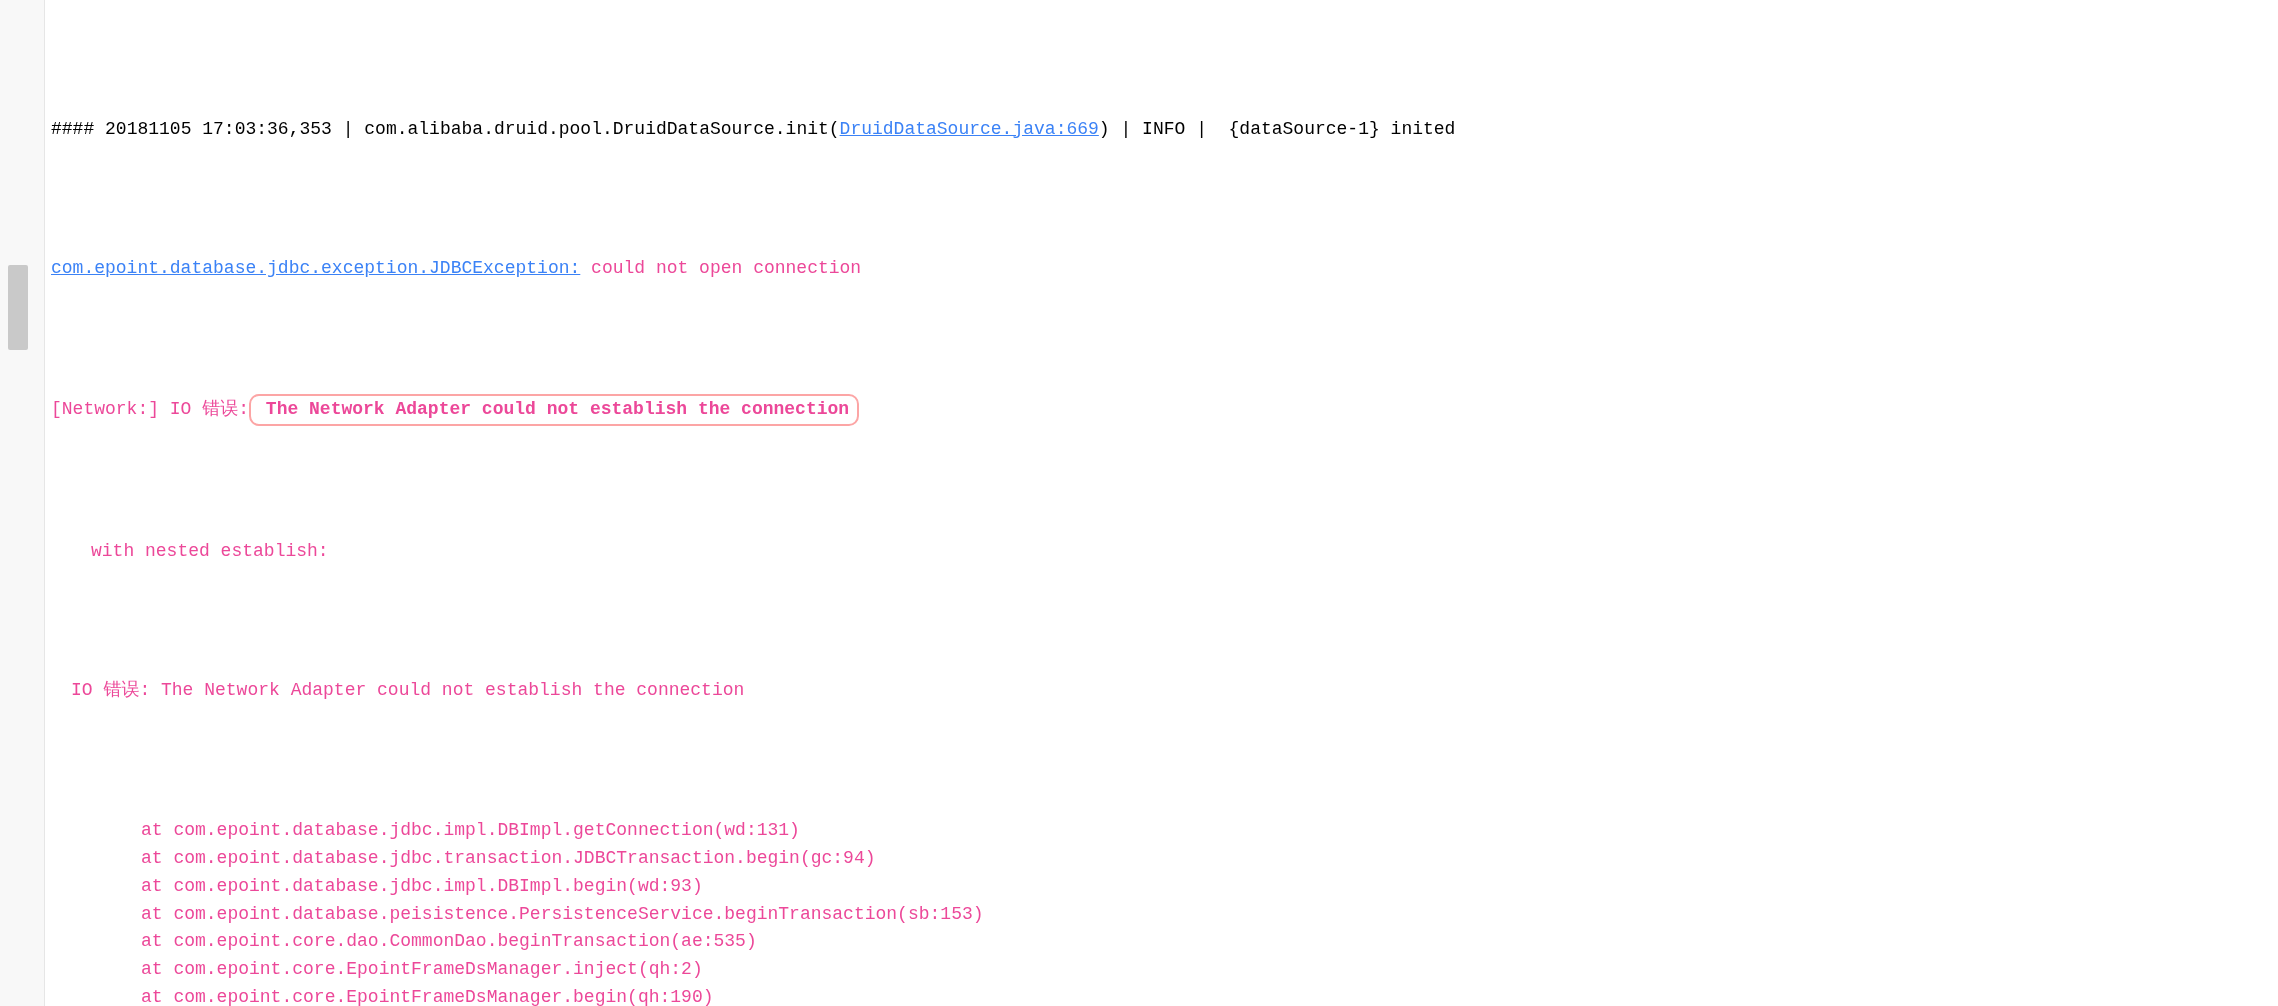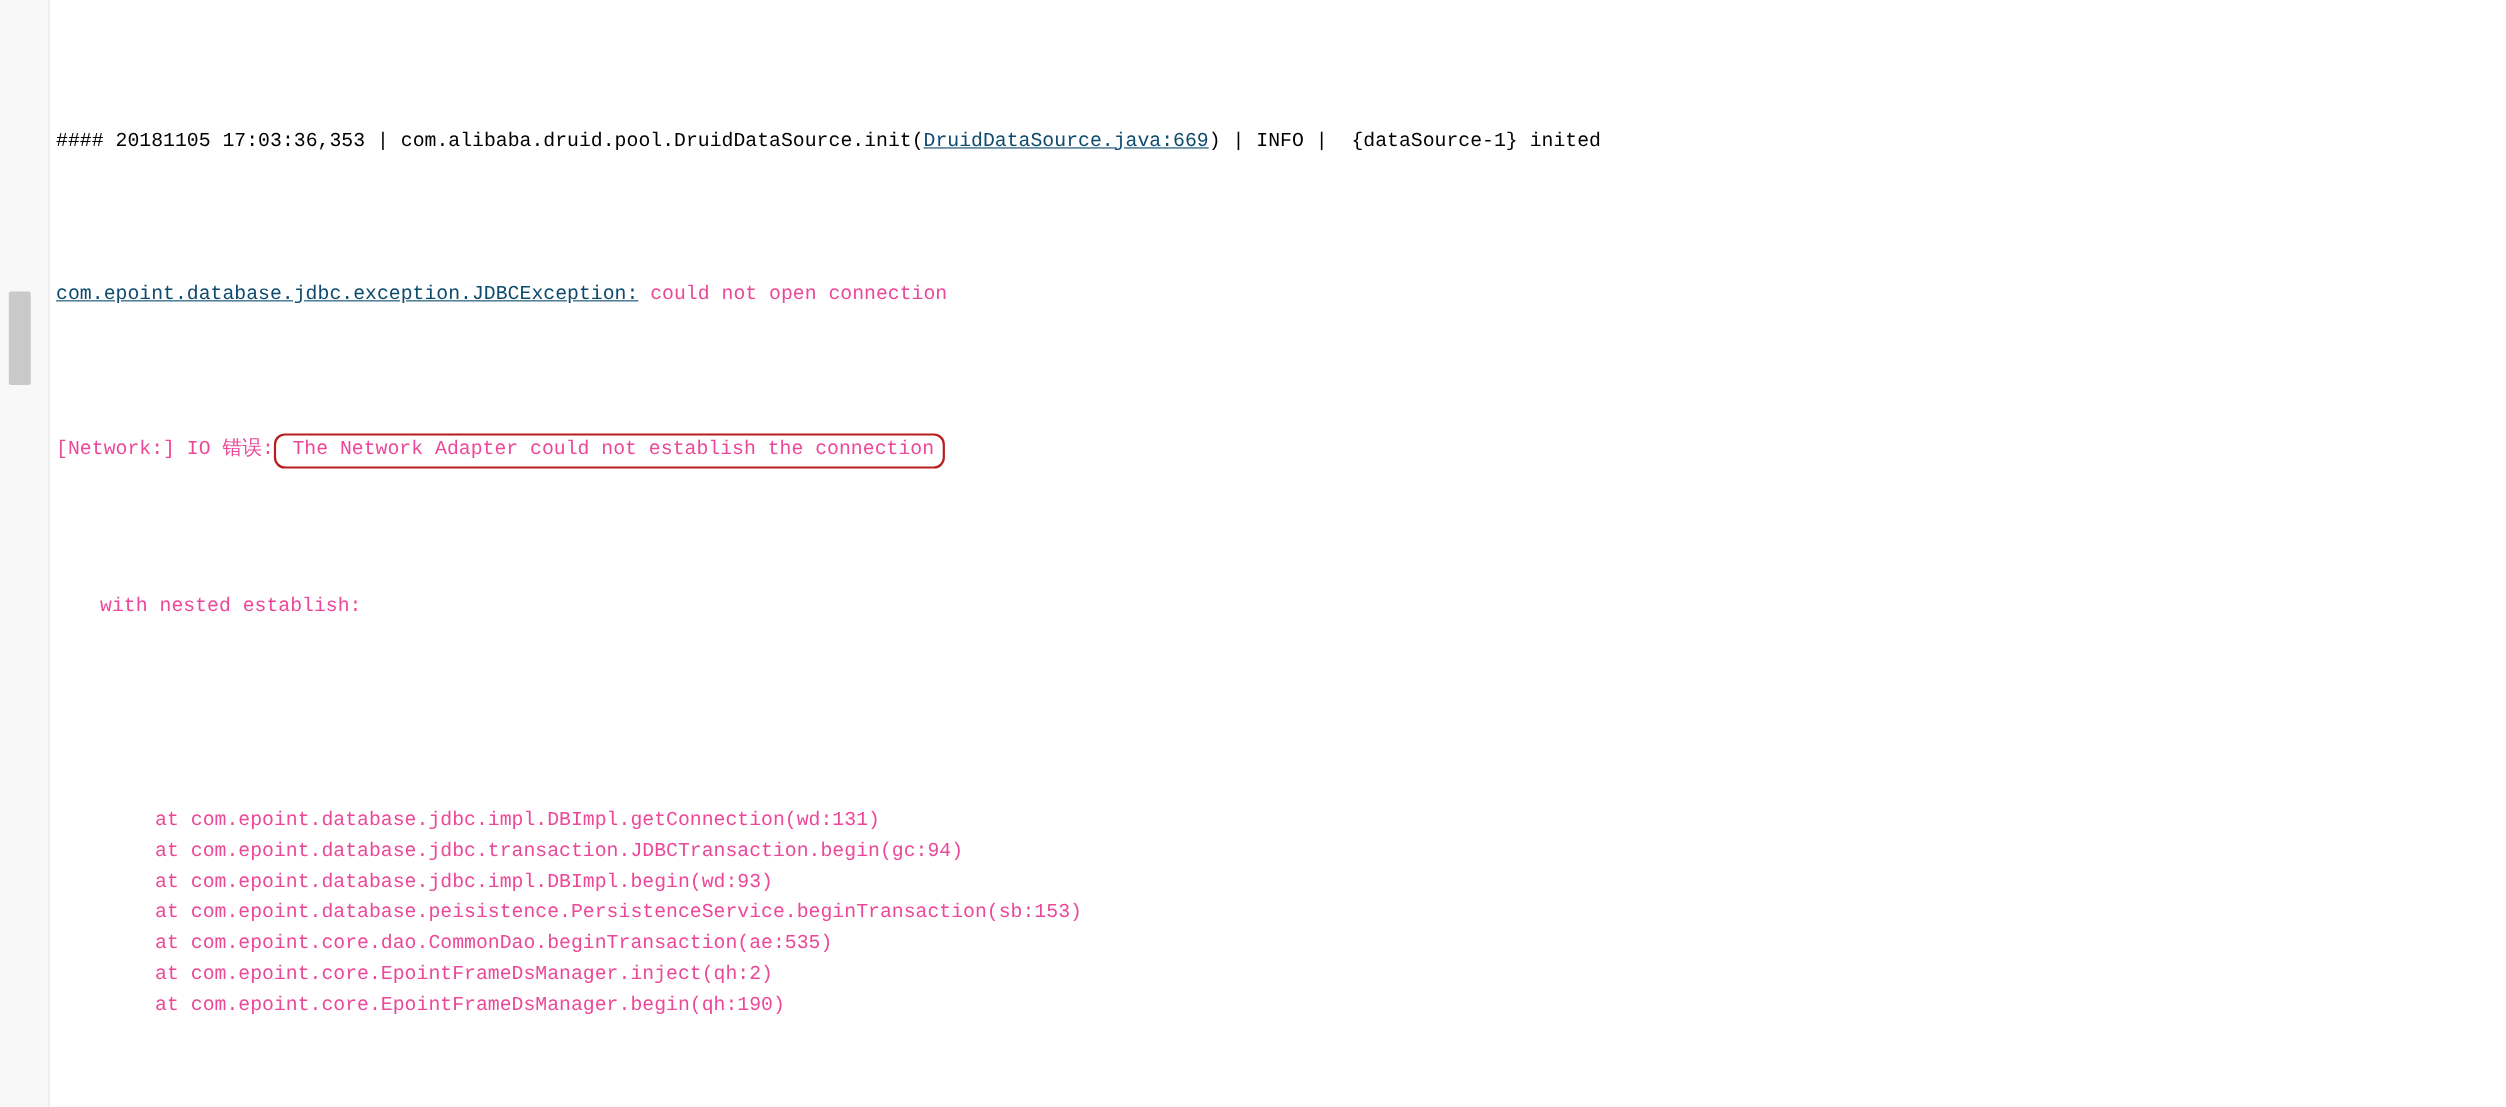--- a/index.html
+++ b/index.html
@@ -32,29 +32,30 @@
     border-radius: 2px;
   }
   .log-body {
     padding: 4px 6px 6px 6px;
     white-space: pre;
     overflow: hidden;
   }
   .black { color: #000; }
   .red   { color: #ec4899; }
   .blue-link {
-    color: #0c4a6e;
+    color: #3b82f6;
     text-decoration: underline;
     cursor: pointer;
   }
   .highlight-box {
-    border: 2px solid #b91c1c;
+    border: 2px solid #fca5a5;
     border-radius: 10px;
     padding: 0 8px 0 4px;
     display: inline-block;
+    font-weight: bold;
   }
   .line { display: block; }
   .indent-nested { padding-left: 40px; }
 </style>
 </head>
 <body>
 
 <div class="viewport">
   <div class="left-gutter">
     <div class="gutter-mark" style="top:265px"></div>
@@ -68,18 +69,19 @@
     
     <span class="line"><span class="blue-link">com.epoint.database.jdbc.exception.JDBCException:</span><span class="red"> could not open connection</span></span>
 
     
     <span class="line"><span class="red">[Network:] IO 错误:</span><span class="highlight-box"><span class="red"> The Network Adapter could not establish the connection</span></span></span>
 
     
     <span class="line indent-nested red">with nested establish:</span>
 
     
+    <span class="line red" style="padding-left:20px">IO 错误: The Network Adapter could not establish the connection</span>
 
     
     <div id="stack-container"><span class="line" style="padding-left: 90px;"><span class="red">at com.epoint.database.jdbc.impl.DBImpl.getConnection(wd:131)</span></span><span class="line" style="padding-left: 90px;"><span class="red">at com.epoint.database.jdbc.transaction.JDBCTransaction.begin(gc:94)</span></span><span class="line" style="padding-left: 90px;"><span class="red">at com.epoint.database.jdbc.impl.DBImpl.begin(wd:93)</span></span><span class="line" style="padding-left: 90px;"><span class="red">at com.epoint.database.peisistence.PersistenceService.beginTransaction(sb:153)</span></span><span class="line" style="padding-left: 90px;"><span class="red">at com.epoint.core.dao.CommonDao.beginTransaction(ae:535)</span></span><span class="line" style="padding-left: 90px;"><span class="red">at com.epoint.core.EpointFrameDsManager.inject(qh:2)</span></span><span class="line" style="padding-left: 90px;"><span class="red">at com.epoint.core.EpointFrameDsManager.begin(qh:190)</span></span></div>
 
   </div>
 </div>
 
 </body></html>

